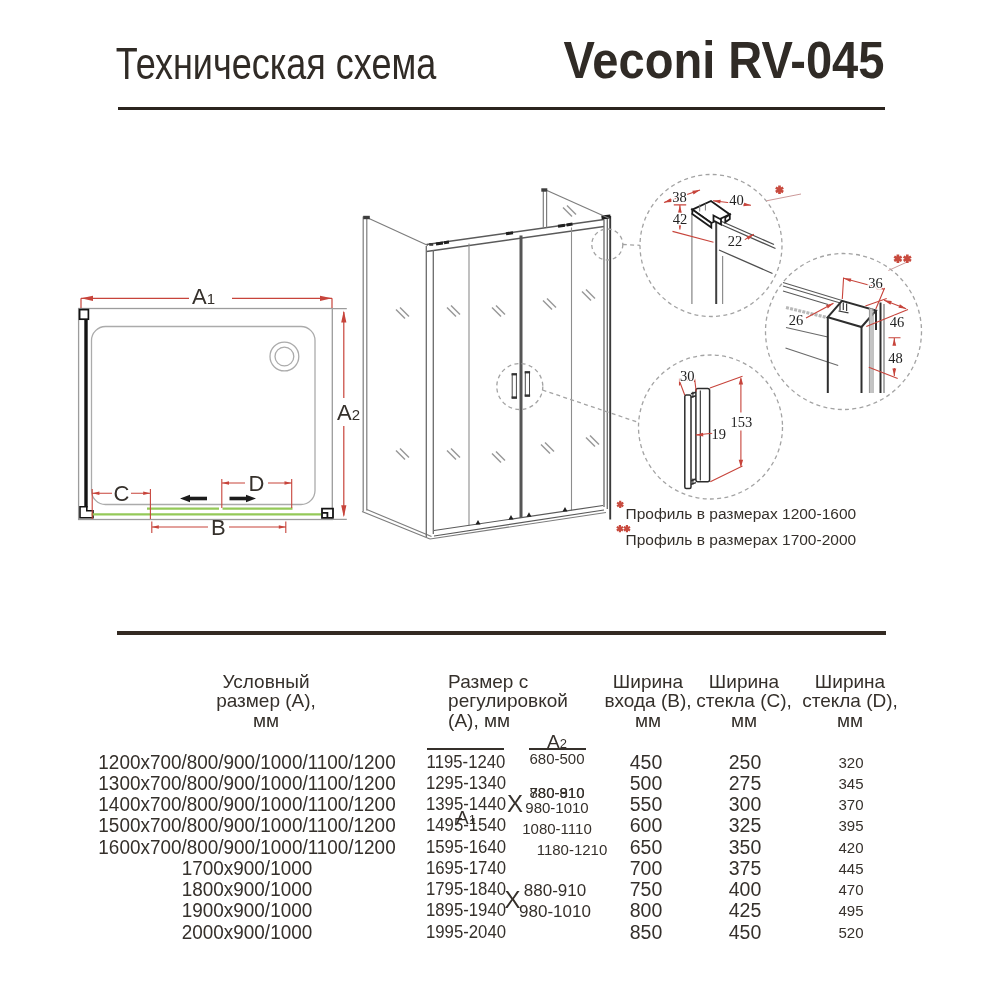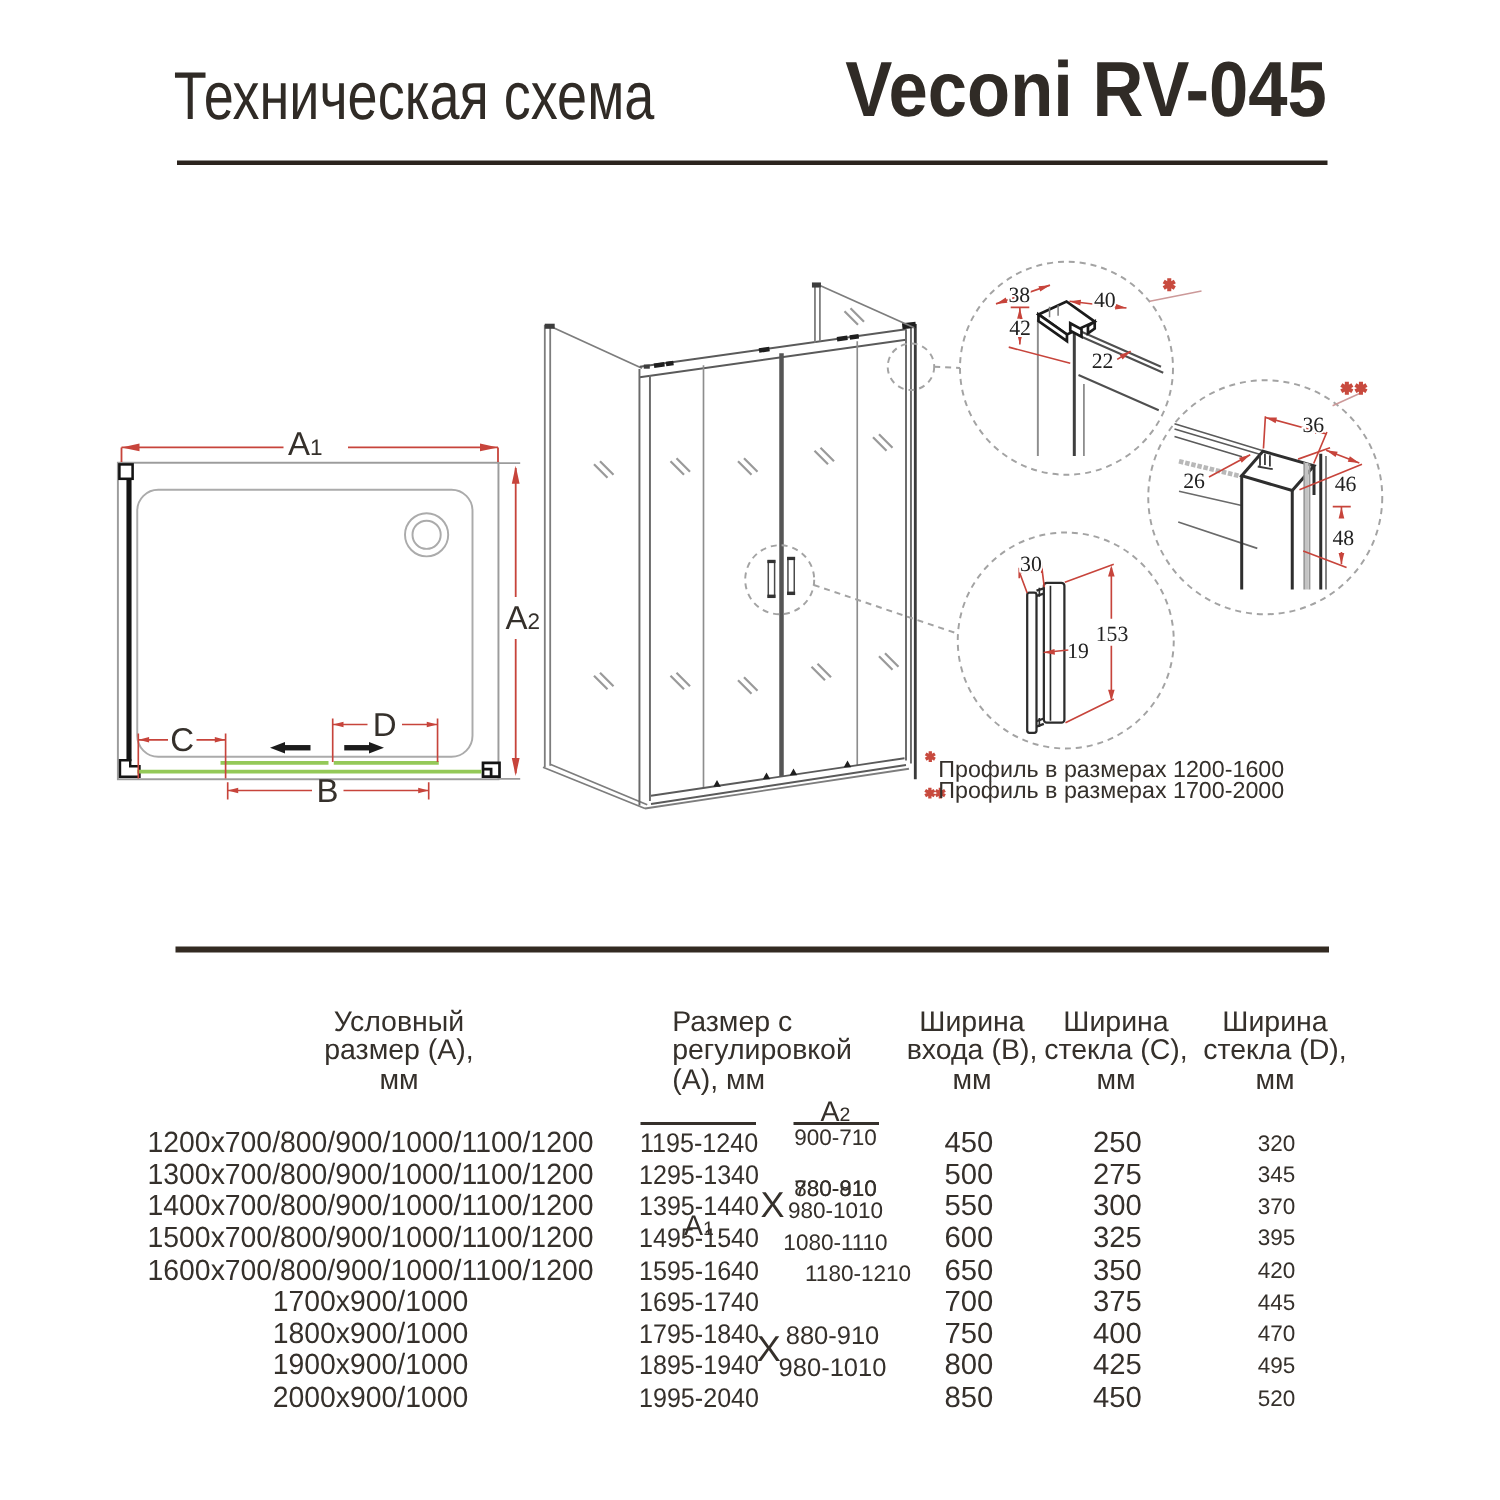--- a/index.html
+++ b/index.html
@@ -265,21 +265,21 @@
 
   <path d="M620.2,508.0 L620.2,500.8 M617.1,506.2 L623.3,502.6 M623.3,506.2 L617.1,502.6" stroke="#c84a3e" stroke-width="2.2" fill="none"></path>
 
   <path d="M619.9,532.3 L619.9,525.1 M616.8,530.5 L623.0,526.9 M623.0,530.5 L616.8,526.9" stroke="#c84a3e" stroke-width="2.2" fill="none"></path>
       <path d="M626.9,532.3 L626.9,525.1 M623.8,530.5 L630.0,526.9 M630.0,530.5 L623.8,526.9" stroke="#c84a3e" stroke-width="2.2" fill="none"></path>
 </g>
   </svg>
 
 <div class="abs" style="left:625.5px;top:504.5px;font-size:15.5px;">Профиль в размерах 1200-1600</div>
 
-<div class="abs" style="left:625.5px;top:519px;font-size:15.5px;">Профиль в размерах 1700-2000</div>
+<div class="abs" style="left:625.5px;top:531px;font-size:15.5px;">Профиль в размерах 1700-2000</div>
 
 <div class="abs" style="left:117px;top:631px;width:769px;height:4px;background:#332a22;"></div>
 
 <div class="abs ctr" style="left:266px;top:672px;font-size:19px;line-height:19.3px;text-align:center;">Условный<br>размер (А),<br>мм</div>
 
 <div class="abs ctr" style="left:508px;top:672px;font-size:19px;line-height:19.3px;">Размер с<br>регулировкой<br>(А), мм</div>
 
 <div class="abs ctr" style="left:648px;top:672px;font-size:19px;line-height:19.3px;text-align:center;">Ширина<br>входа (B),<br>мм</div>
 
 <div class="abs ctr" style="left:744px;top:672px;font-size:19px;line-height:19.3px;text-align:center;">Ширина<br>стекла (C),<br>мм</div>
@@ -295,21 +295,21 @@
 <div class="abs ctr" style="left:246.5px;top:751.5px;font-size:19.5px;line-height:21.25px;text-align:center;transform:translateX(-50%) scaleX(0.97);">1200x700/800/900/1000/1100/1200<br>1300x700/800/900/1000/1100/1200<br>1400x700/800/900/1000/1100/1200<br>1500x700/800/900/1000/1100/1200<br>1600x700/800/900/1000/1100/1200<br>1700x900/1000<br>1800x900/1000<br>1900x900/1000<br>2000x900/1000</div>
 
 <div class="abs ctr" style="left:466px;top:751.5px;font-size:18px;line-height:21.25px;text-align:center;transform:translateX(-50%) scaleX(0.93);">1195-1240<br>1295-1340<br>1395-1440<br>1495-1540<br>1595-1640<br>1695-1740<br>1795-1840<br>1895-1940<br>1995-2040</div>
 
 <div class="abs ctr" style="left:646px;top:751.5px;font-size:19.5px;line-height:21.25px;text-align:center;">450<br>500<br>550<br>600<br>650<br>700<br>750<br>800<br>850</div>
 
 <div class="abs ctr" style="left:745px;top:751.5px;font-size:19.5px;line-height:21.25px;text-align:left;">250<br>275<br>300<br>325<br>350<br>375<br>400<br>425<br>450</div>
 
 <div class="abs ctr" style="left:851px;top:751.5px;font-size:15px;line-height:21.25px;text-align:center;">320<br>345<br>370<br>395<br>420<br>445<br>470<br>495<br>520</div>
 
-<div class="abs ctr" style="left:557px;top:750px;font-size:15px;">900-710</div>
+<div class="abs ctr" style="left:557px;top:750px;font-size:15px;">680-500</div>
 <div class="abs ctr" style="left:557px;top:770.5px;font-size:15px;margin-top:13px;">780-810</div>
 <div class="abs ctr" style="left:557px;top:784px;font-size:15px;">880-910</div>
 <div class="abs ctr" style="left:557px;top:798.5px;font-size:15px;">980-1010</div>
 <div class="abs ctr" style="left:557px;top:819.8px;font-size:15px;">1080-1110</div>
 <div class="abs ctr" style="left:572px;top:840.8px;font-size:15px;">1180-1210</div>
 
 <div class="abs ctr" style="left:515px;top:790px;font-size:24px;">X</div>
 
 <div class="abs ctr" style="left:555px;top:881px;font-size:17px;">880-910</div>
 <div class="abs ctr" style="left:555px;top:902px;font-size:17px;">980-1010</div>

